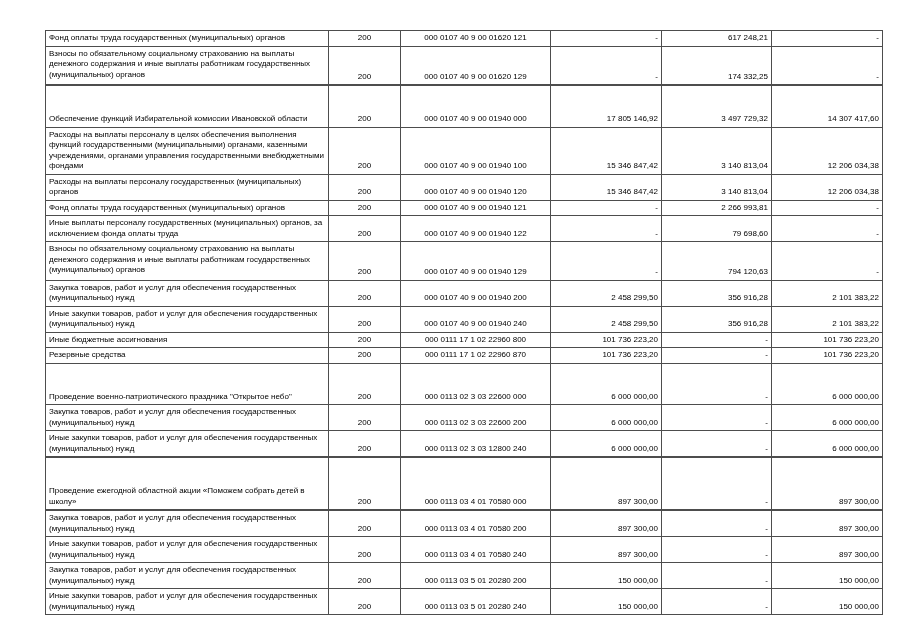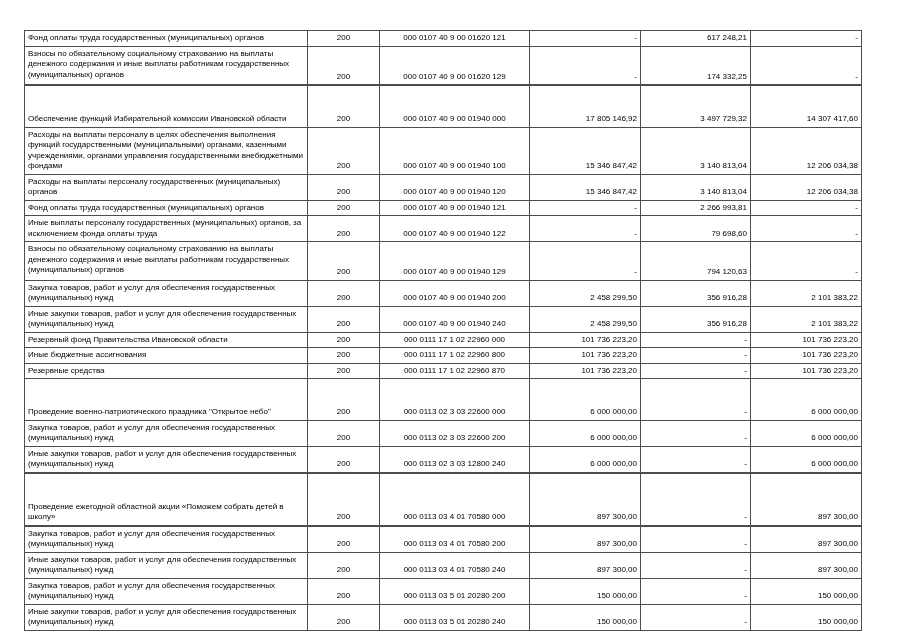--- a/index.html
+++ b/index.html
@@ -11,21 +11,21 @@
     position: relative;
     width: 905px;
     height: 640px;
     background: #ffffff;
     font-family: "Liberation Sans", sans-serif;
     color: #000000;
     overflow: hidden;
   }
   table.budget {
     position: absolute;
-    left: 24px;
+    left: 45px;
     top: 30px;
     width: 838px;
     border-collapse: collapse;
     table-layout: fixed;
   }
   table.budget td {
     border: 1px solid #4d4d4d;
     font-size: 8px;
     line-height: 10.5px;
     padding: 2px 3px;
@@ -134,28 +134,20 @@
         </tr>
         <tr class="">
           <td class="c-name">Иные закупки товаров, работ и услуг для обеспечения государственных (муниципальных) нужд</td>
           <td class="c-type">200</td>
           <td class="c-code">000 0107 40 9 00 01940 240</td>
           <td class="c-amt">2 458 299,50</td>
           <td class="c-amt">356 916,28</td>
           <td class="c-amt">2 101 383,22</td>
         </tr>
         <tr class="">
-          <td class="c-name">Резервный фонд Правительства Ивановской области</td>
-          <td class="c-type">200</td>
-          <td class="c-code">000 0111 17 1 02 22960 000</td>
-          <td class="c-amt">101 736 223,20</td>
-          <td class="c-amt">-</td>
-          <td class="c-amt">101 736 223,20</td>
-        </tr>
-        <tr class="">
           <td class="c-name">Иные бюджетные ассигнования</td>
           <td class="c-type">200</td>
           <td class="c-code">000 0111 17 1 02 22960 800</td>
           <td class="c-amt">101 736 223,20</td>
           <td class="c-amt">-</td>
           <td class="c-amt">101 736 223,20</td>
         </tr>
         <tr class="">
           <td class="c-name">Резервные средства</td>
           <td class="c-type">200</td>

